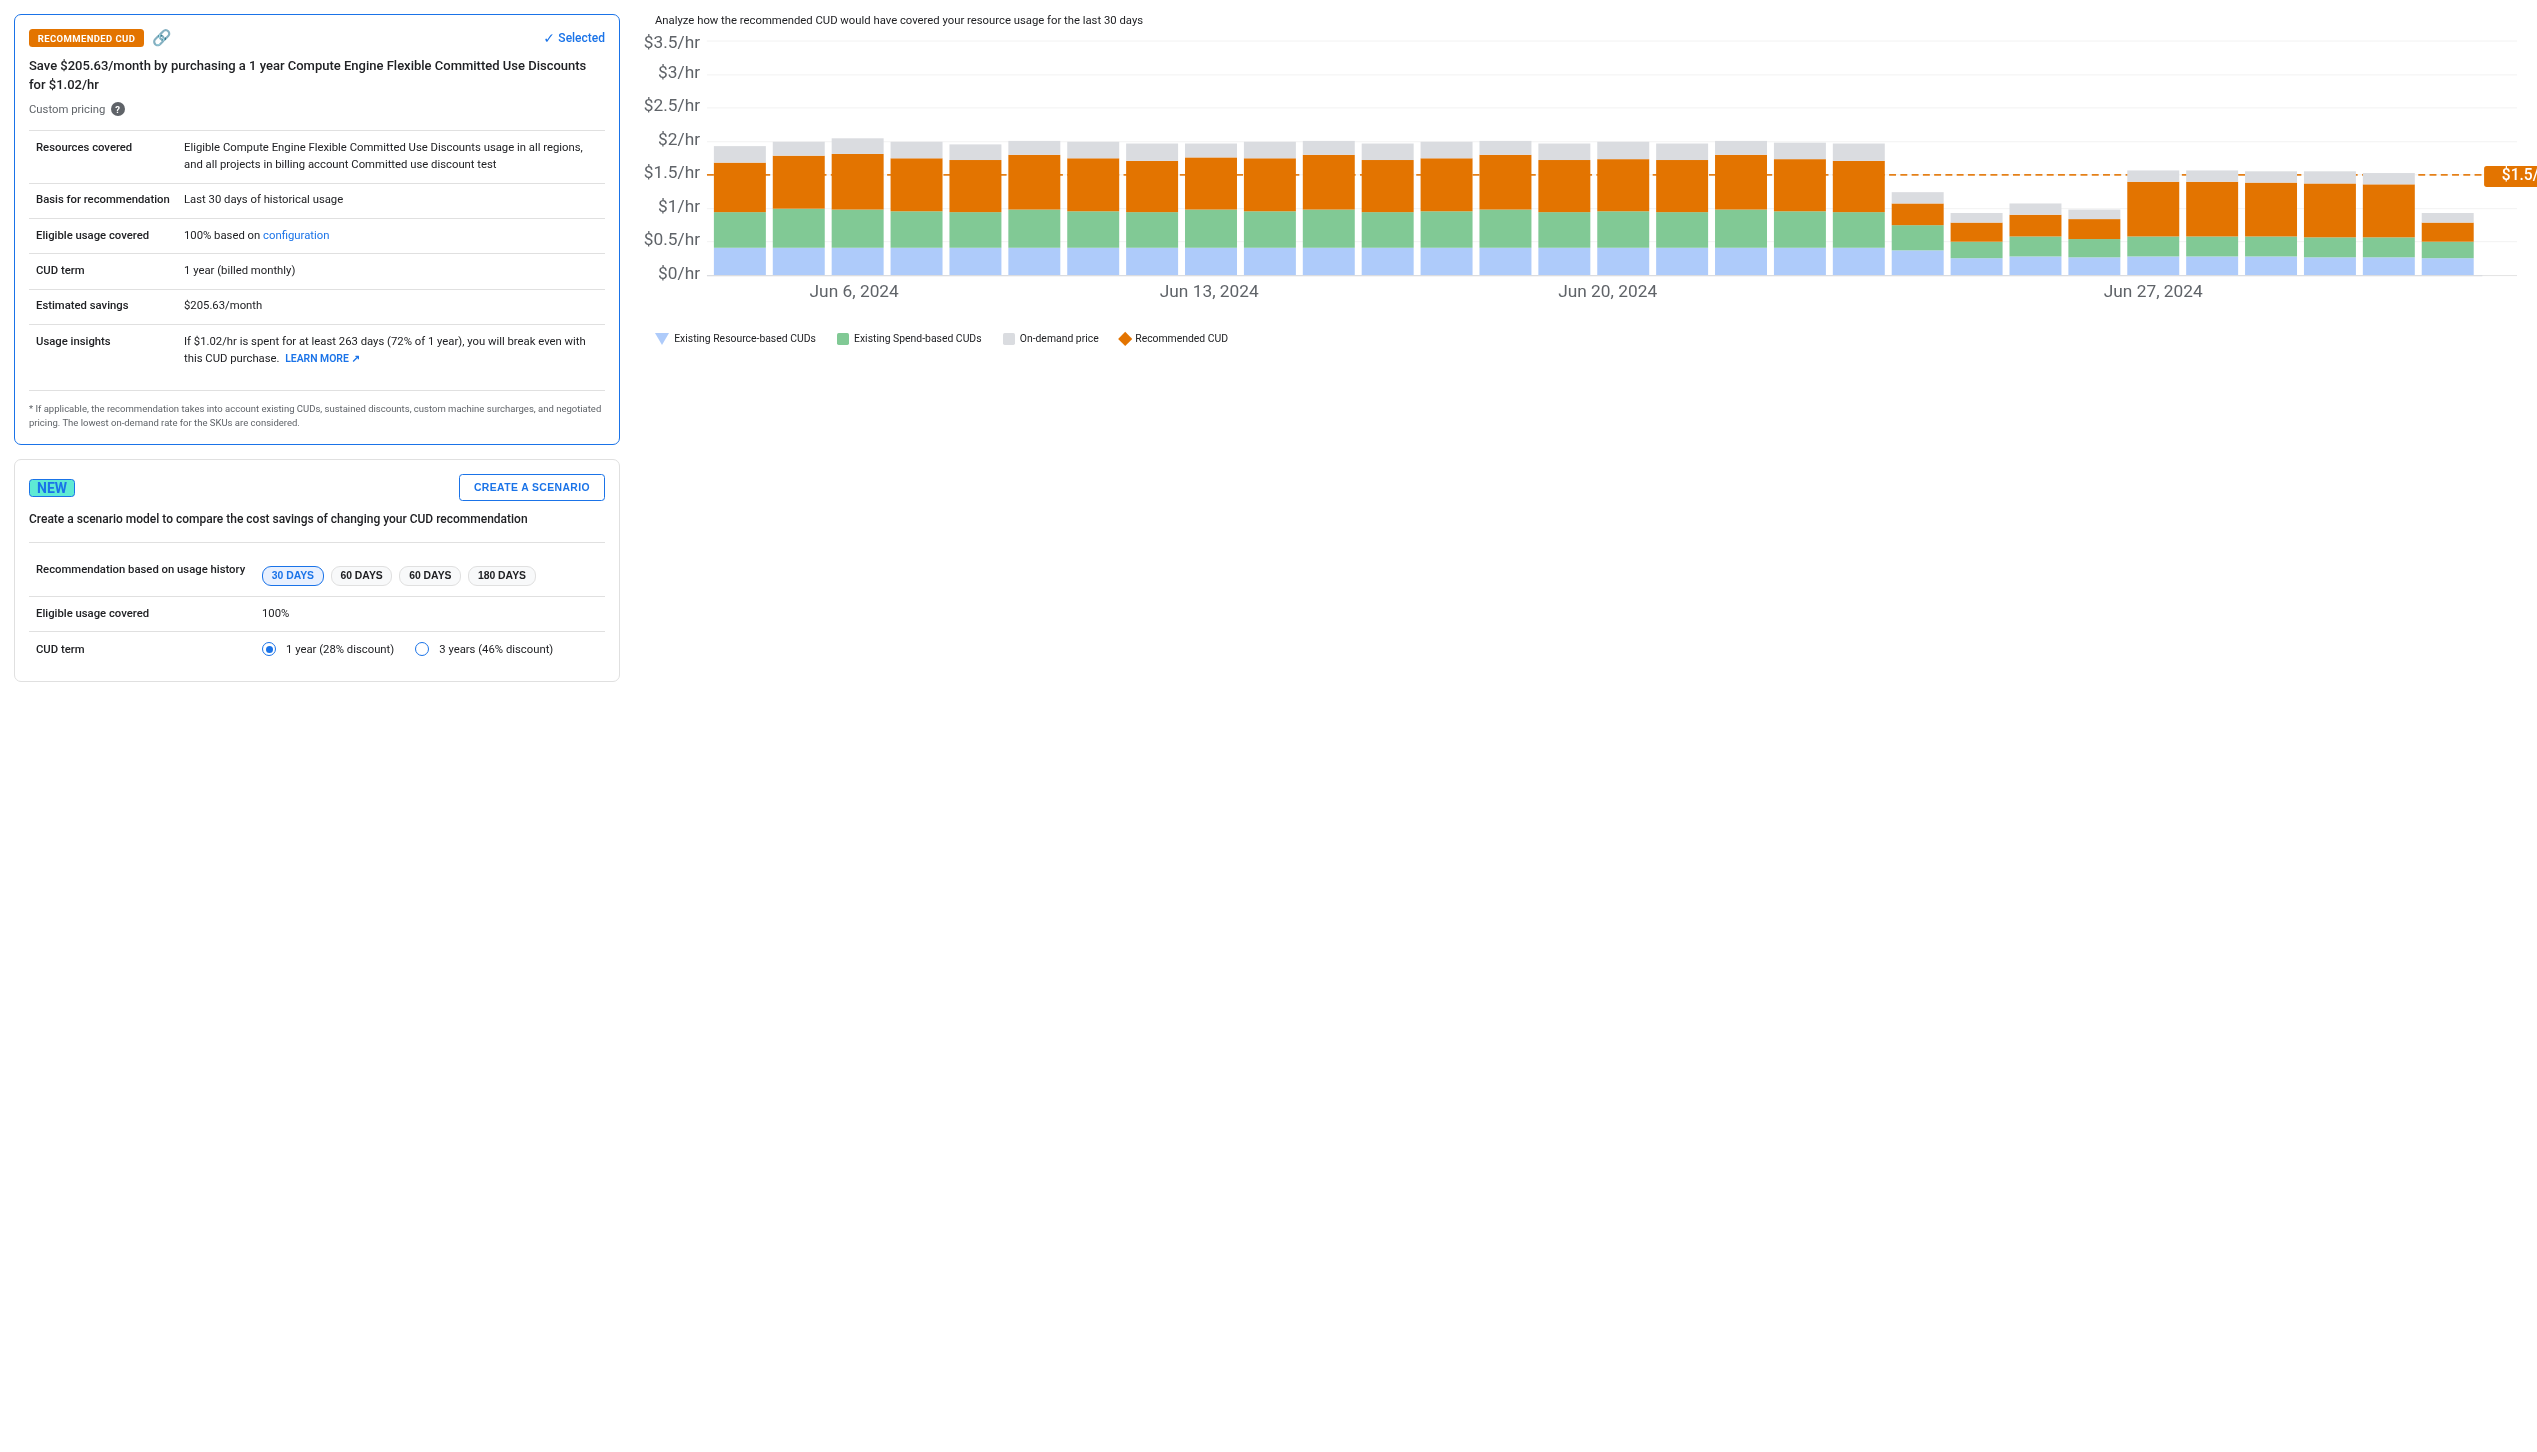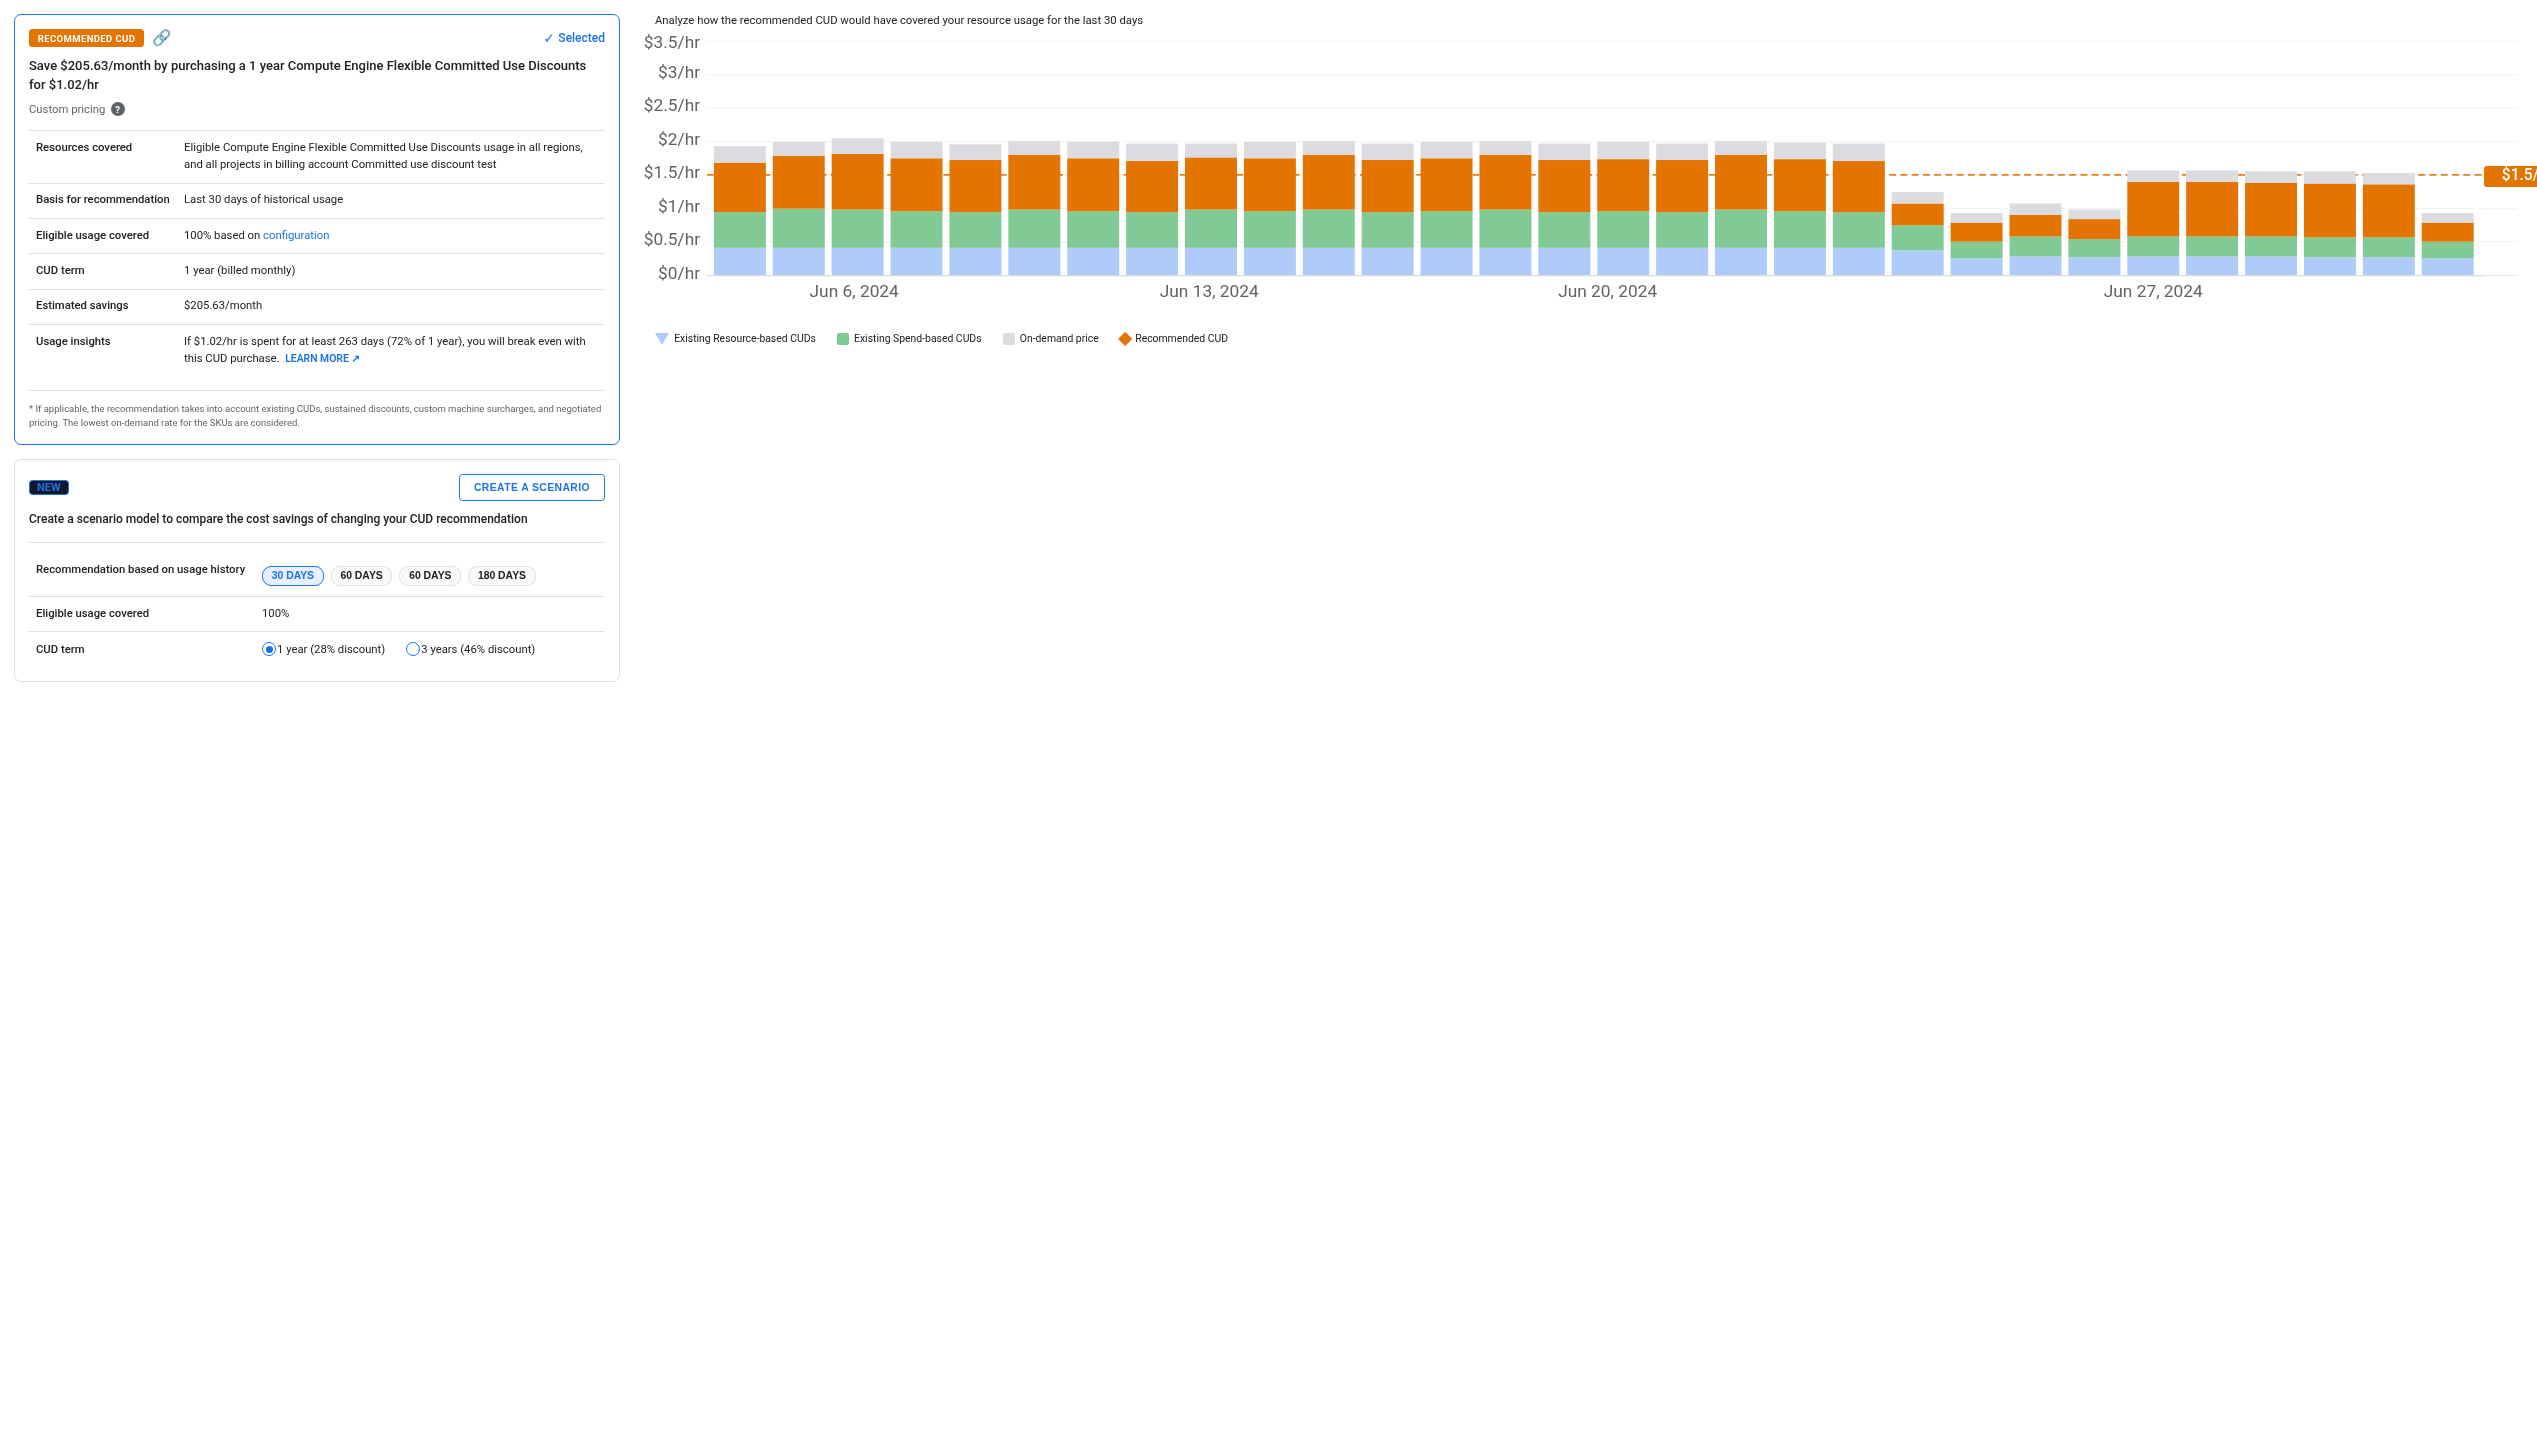--- a/index.html
+++ b/index.html
@@ -148,23 +148,23 @@
       border-radius: 7px;
       padding: 14px;
     }
     .scenario-header {
       display: flex;
       align-items: center;
       justify-content: space-between;
       margin-bottom: 10.4px;
     }
     .new-badge {
-      background: #0f172a;
-      color: #1a73e8;
-      font-size: 11px;
+      background: #5eead4;
+      color: #1a73e8;
+      font-size: 14px;
       font-weight: 700;
       padding: 0 7px;
       border-radius: 3.5px;
       border: 0.9px solid #1a73e8;
     }
     .create-scenario-btn {
       border: 0.9px solid #1a73e8;
       color: #1a73e8;
       background: #fff;
       padding: 7px 14px;
@@ -218,21 +218,21 @@
       border-color: #1a73e8;
     }
     .radio-group {
       display: flex;
       align-items: center;
       gap: 21px;
     }
     .radio-option {
       display: flex;
       align-items: center;
-      gap: 1px;
+      gap: 10px;
       font-size: 11.3px;
       cursor: pointer;
     }
     .radio-circle {
       width: 14px;
       height: 14px;
       border-radius: 50%;
       border: 1.7px solid #1a73e8;
       background: #fff;
       display: flex;

